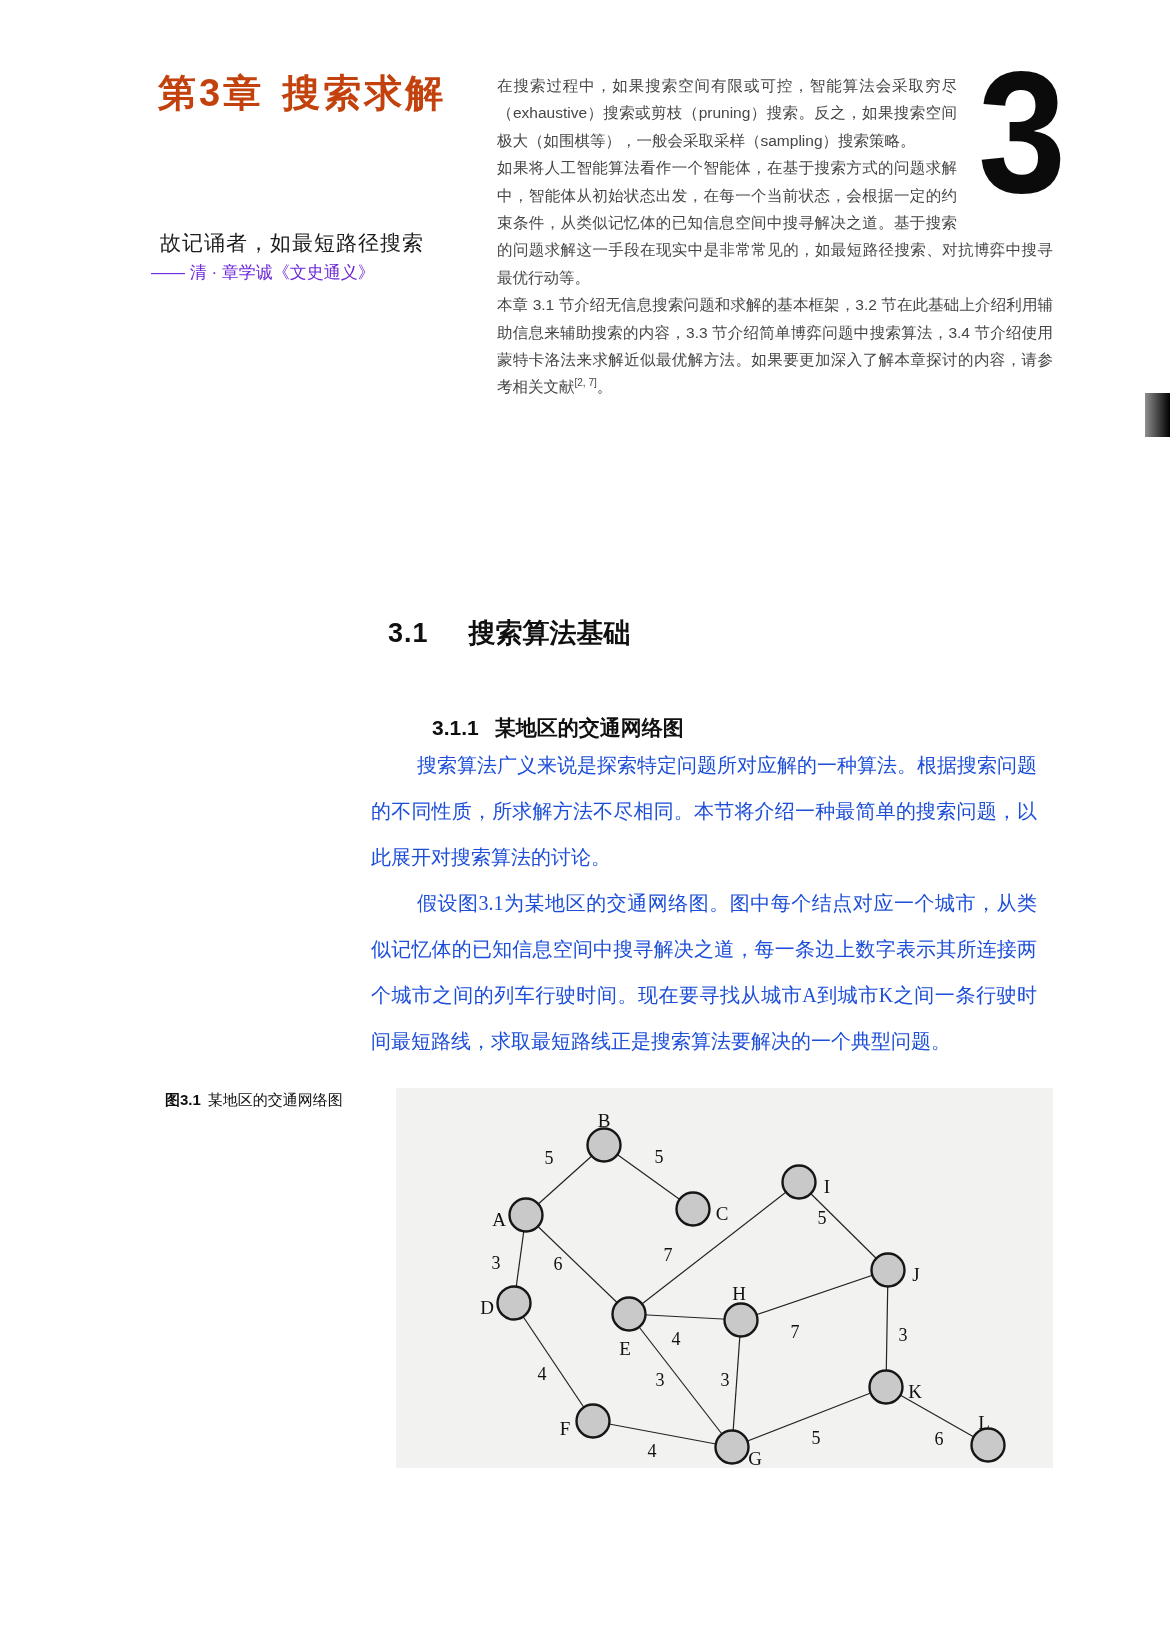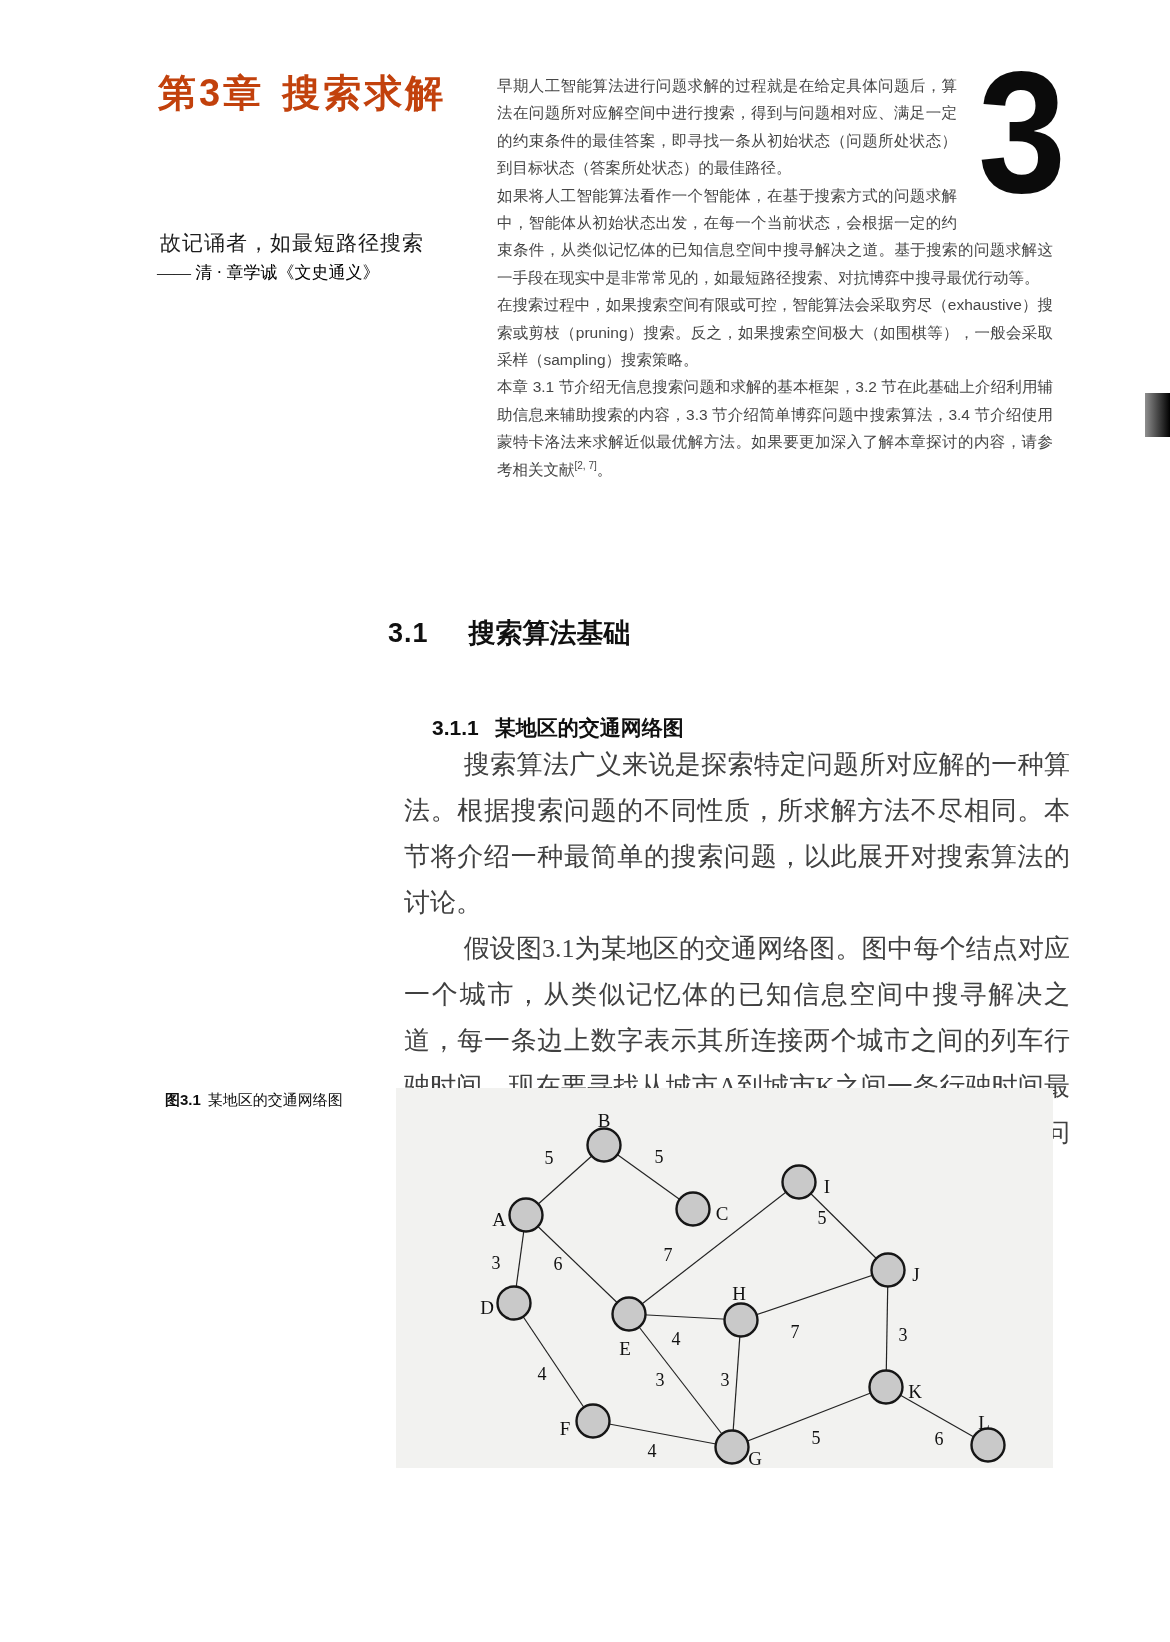--- a/index.html
+++ b/index.html
@@ -3,32 +3,32 @@
 <meta charset="utf-8">
 <style>
   html,body { margin:0; padding:0; }
   body {
     width:1170px; height:1642px; position:relative; background:#ffffff;
     font-family:"Liberation Sans", sans-serif; overflow:hidden;
   }
   .chapter-title { position:absolute; left:158px; top:68px; font-size:38px; font-weight:bold; color:#c2410c; letter-spacing:3px; white-space:nowrap; }
   .chapter-title .gap { display:inline-block; width:18px; }
   .quote { position:absolute; left:160px; top:229px; font-size:21px; color:#1c1c1c; letter-spacing:1px; white-space:nowrap; }
-  .quote-attr { position:absolute; left:157px; top:261px; font-size:17px; color:#000000; white-space:nowrap;font-family:Liberation Serif, serif; }
+  .quote-attr { position:absolute; left:151px; top:261px; font-size:17px; color:#6d28d9; white-space:nowrap; }
   .big-three { position:absolute; left:978px; top:46px; font-size:172px; line-height:1.0; font-weight:bold; color:#0b0b0b; transform:scaleX(0.92); transform-origin:left top; }
   .edge-tab { position:absolute; left:1145px; top:393px; width:25px; height:44px; }
   .intro { position:absolute; left:497px; top:72px; width:556px; font-size:15.5px; line-height:27.4px; color:#464646; text-align:justify; }
   .intro p { margin:0; }
   .three-spacer { float:right; width:96px; height:164px; }
   .intro sup { font-size:10px; line-height:0; }
   .section-heading { position:absolute; left:388px; top:615px; font-size:27px; font-weight:bold; color:#101010; white-space:nowrap; }
   .section-heading .num { margin-right:40px; letter-spacing:1px; }
   .subsection-heading { position:absolute; left:432px; top:714px; font-size:21px; font-weight:bold; color:#101010; white-space:nowrap; }
   .subsection-heading .num { margin-right:16px;margin-top:40px; }
-  .body-text { position:absolute; left:404px; top:742px; width:666px; font-family:"Liberation Serif", serif; font-size:26px; line-height:46px; color:#404040; text-align:justify; }
+  .body-text { position:absolute; left:371px; top:742px; width:666px; font-family:"Liberation Serif", serif; font-size:20px; line-height:46px; color:#1d4ed8; text-align:justify; }
   .body-text p { margin:0; text-indent:2.3em; }
   .figure-caption { position:absolute; left:165px; top:1071px; font-size:15px; color:#101010; white-space:nowrap;margin-top:20px; }
   .figure-caption .label { font-weight:bold; margin-right:7px; }
   .figure-box { position:absolute; left:396px; top:1088px; width:657px; height:380px; }
   .figure-box svg { display:block; width:657px; height:380px; overflow:visible; }
   svg text { font-family:"Liberation Serif", serif; fill:#111111; }
 </style>
 </head>
 <body>
 
@@ -38,23 +38,22 @@
 
 <div class="quote">故记诵者，如最短路径搜索</div>
 <div class="quote-attr">—— 清 · 章学诚《文史通义》</div>
 
 <div class="big-three">3</div>
 
 <div class="edge-tab" style="background: linear-gradient(90deg, rgb(143, 143, 143), rgb(0, 0, 0));"></div>
 
 <div class="intro">
   <div class="three-spacer"></div>
-<p>早期人工智能算法进行问题求解的过程就是在给定具体问题后，算法在问题所对应解空间中进行搜索，得到与问题相对应、满足一定的约束条件的最佳答案，即寻找一条从初始状态（问题所处状态）到目标状态（答案所处状态）的最佳路径。</p>
+    <p>在搜索过程中，如果搜索空间有限或可控，智能算法会采取穷尽（exhaustive）搜索或剪枝（pruning）搜索。反之，如果搜索空间极大（如围棋等），一般会采取采样（sampling）搜索策略。</p>
     <p>如果将人工智能算法看作一个智能体，在基于搜索方式的问题求解中，智能体从初始状态出发，在每一个当前状态，会根据一定的约束条件，从类似记忆体的已知信息空间中搜寻解决之道。基于搜索的问题求解这一手段在现实中是非常常见的，如最短路径搜索、对抗博弈中搜寻最优行动等。</p>
-    <p>在搜索过程中，如果搜索空间有限或可控，智能算法会采取穷尽（exhaustive）搜索或剪枝（pruning）搜索。反之，如果搜索空间极大（如围棋等），一般会采取采样（sampling）搜索策略。</p>
     <p>本章 3.1 节介绍无信息搜索问题和求解的基本框架，3.2 节在此基础上介绍利用辅助信息来辅助搜索的内容，3.3 节介绍简单博弈问题中搜索算法，3.4 节介绍使用蒙特卡洛法来求解近似最优解方法。如果要更加深入了解本章探讨的内容，请参考相关文献<sup>[2, 7]</sup>。</p>
   </div>
 
 <div class="section-heading">
   <span class="num">3.1</span><span>搜索算法基础</span>
 </div>
 
 <div class="subsection-heading">
   <span class="num">3.1.1</span><span>某地区的交通网络图</span>
 </div>

